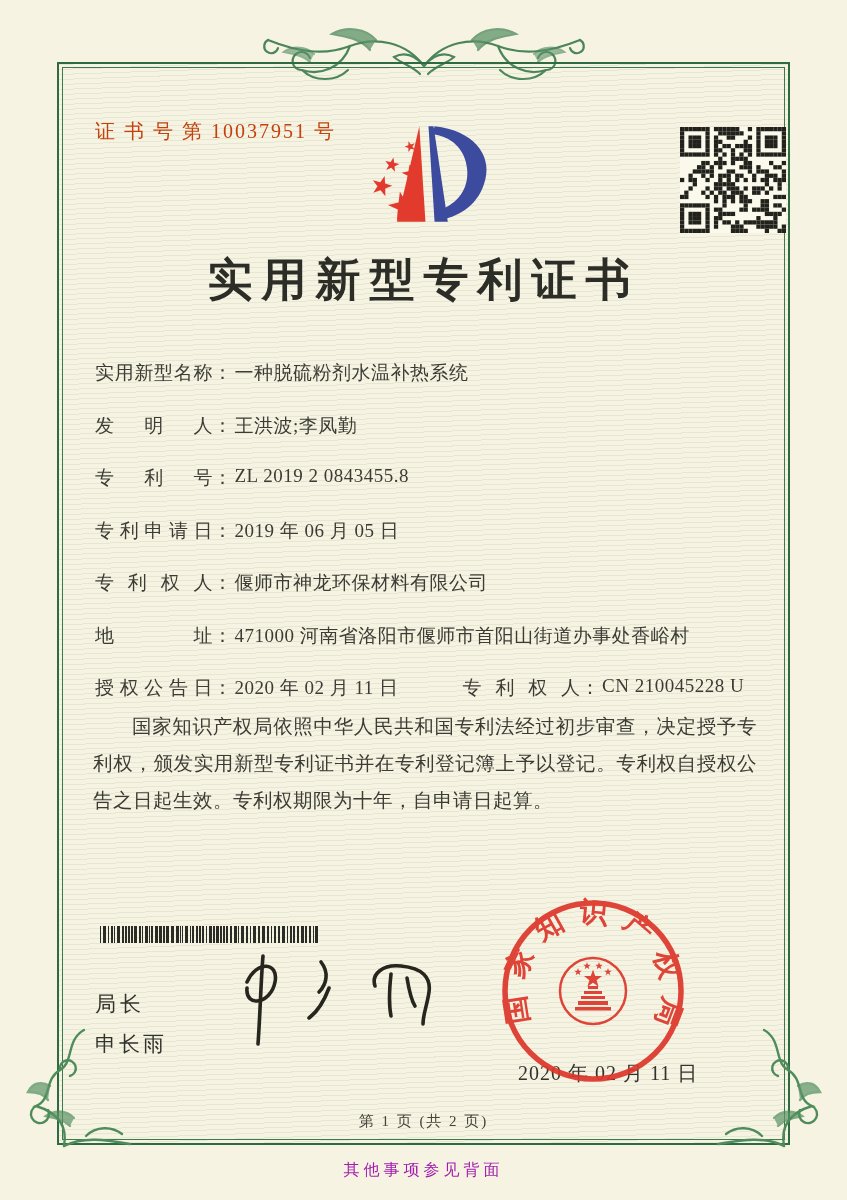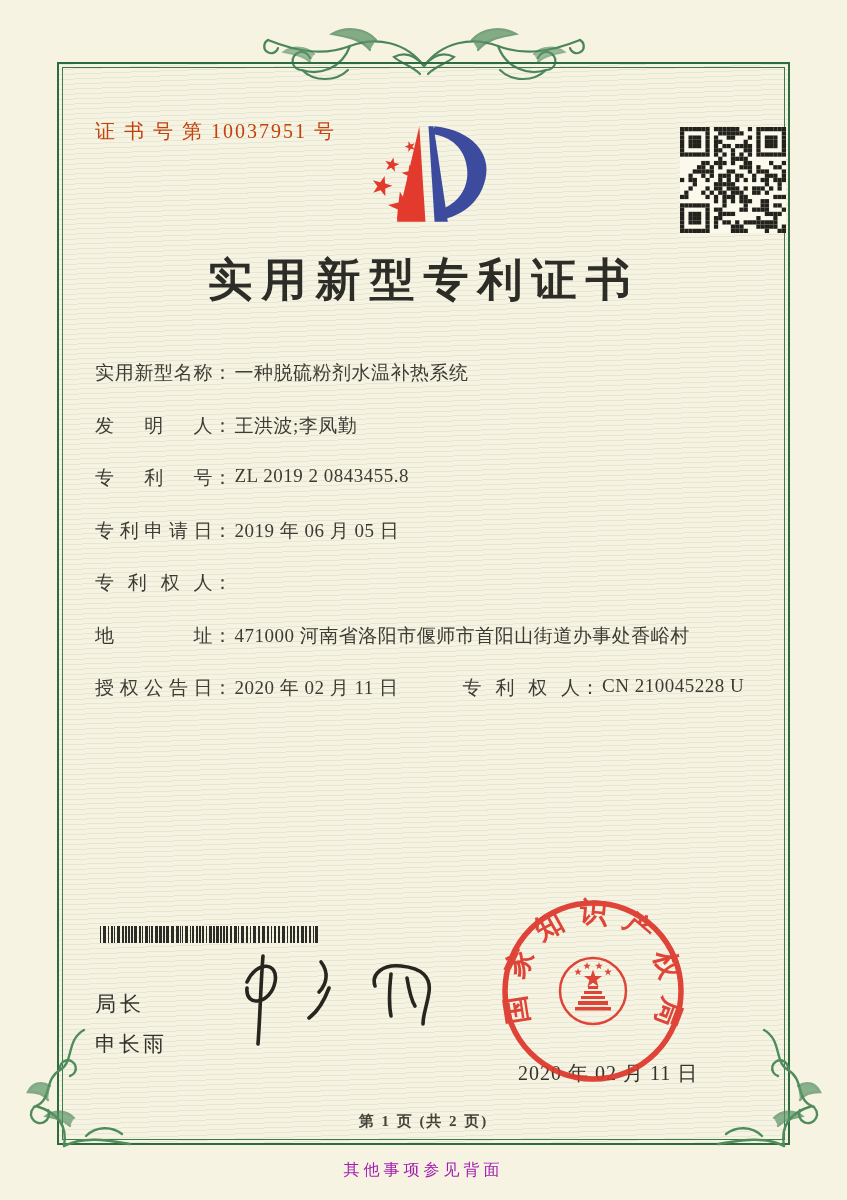--- a/index.html
+++ b/index.html
@@ -31,21 +31,21 @@
   #paras p{margin:0 0 2px 0;text-indent:2em;letter-spacing:.5px;}
 
   #barcode{left:100px;top:926px;width:222px;height:17px;display:flex;align-items:stretch;}
   #barcode span{display:block;height:100%;}
 
   #director-title{left:95px;top:990px;font-size:21px;letter-spacing:4px;color:#33332d;}
   #director-name{left:95px;top:1030px;font-size:21px;letter-spacing:3px;color:#33332d;}
 
   #seal-date{left:518px;top:1060px;font-size:20px;letter-spacing:1px;color:#33332d;z-index:2;}
 
-  #page-no{left:0;top:1112px;width:100%;text-align:center;font-size:15px;letter-spacing:2px;color:#44443b;font-weight:bold;}
+  #page-no{left:0;top:1112px;width:100%;text-align:center;font-size:15px;letter-spacing:2px;color:#44443b;}
   #back-note{left:0;top:1160px;width:100%;text-align:center;font-size:16px;letter-spacing:4px;color:#a21caf;}
 
   #seal-svg{left:498px;top:896px;z-index:3;opacity:.92;}
   #sig-svg{left:225px;top:948px;z-index:2;}
   #logo-svg{left:352px;top:112px;}
   #qr{left:680px;top:127px;width:106px;height:106px;background:#fbf8ec;}
   #ornament-top{left:50%;top:24px;transform:translateX(-50%);}
   .corner-fl{width:130px;height:130px;}
   #fl-bl{left:26px;top:1028px;}
   #fl-br{left:692px;top:1028px;transform:scale(-1,1);}
@@ -441,39 +441,41 @@
       <span class="fvalue">ZL 2019 2 0843455.8</span>
     </div>
     <div class="frow">
       <span class="flabel">专利申请日</span>
         <span>：</span>
       <span class="fvalue">2019 年 06 月 05 日</span>
     </div>
     <div class="frow">
       <span class="flabel">专利权人</span>
         <span>：</span>
+      <span class="fvalue">偃师市神龙环保材料有限公司</span>
     </div>
     <div class="frow">
       <span class="flabel">地址</span>
         <span>：</span>
       <span class="fvalue">471000 河南省洛阳市偃师市首阳山街道办事处香峪村</span>
     </div>
     <div class="frow">
       <span class="flabel">授权公告日</span>
         <span>：</span>
       <span class="fvalue">2020 年 02 月 11 日</span>
       <span class="pair2">
         <span class="flabel">专利权人</span>
           <span>：</span>
         <span class="fvalue">CN 210045228 U</span>
       </span>
     </div>
   </div>
 
   <div id="paras" class="abs">
+    <p>国家知识产权局依照中华人民共和国专利法经过初步审查，决定授予专利权，颁发实用新型专利证书并在专利登记簿上予以登记。专利权自授权公告之日起生效。专利权期限为十年，自申请日起算。</p>
   </div>
 
   <div id="barcode" class="abs">
       <span style="width:1px;background:#2c2c26"></span>
       <span style="width:2px"></span>
       <span style="width:3px;background:#2c2c26"></span>
       <span style="width:2px"></span>
       <span style="width:1px;background:#2c2c26"></span>
       <span style="width:2px"></span>
       <span style="width:2px;background:#2c2c26"></span>

